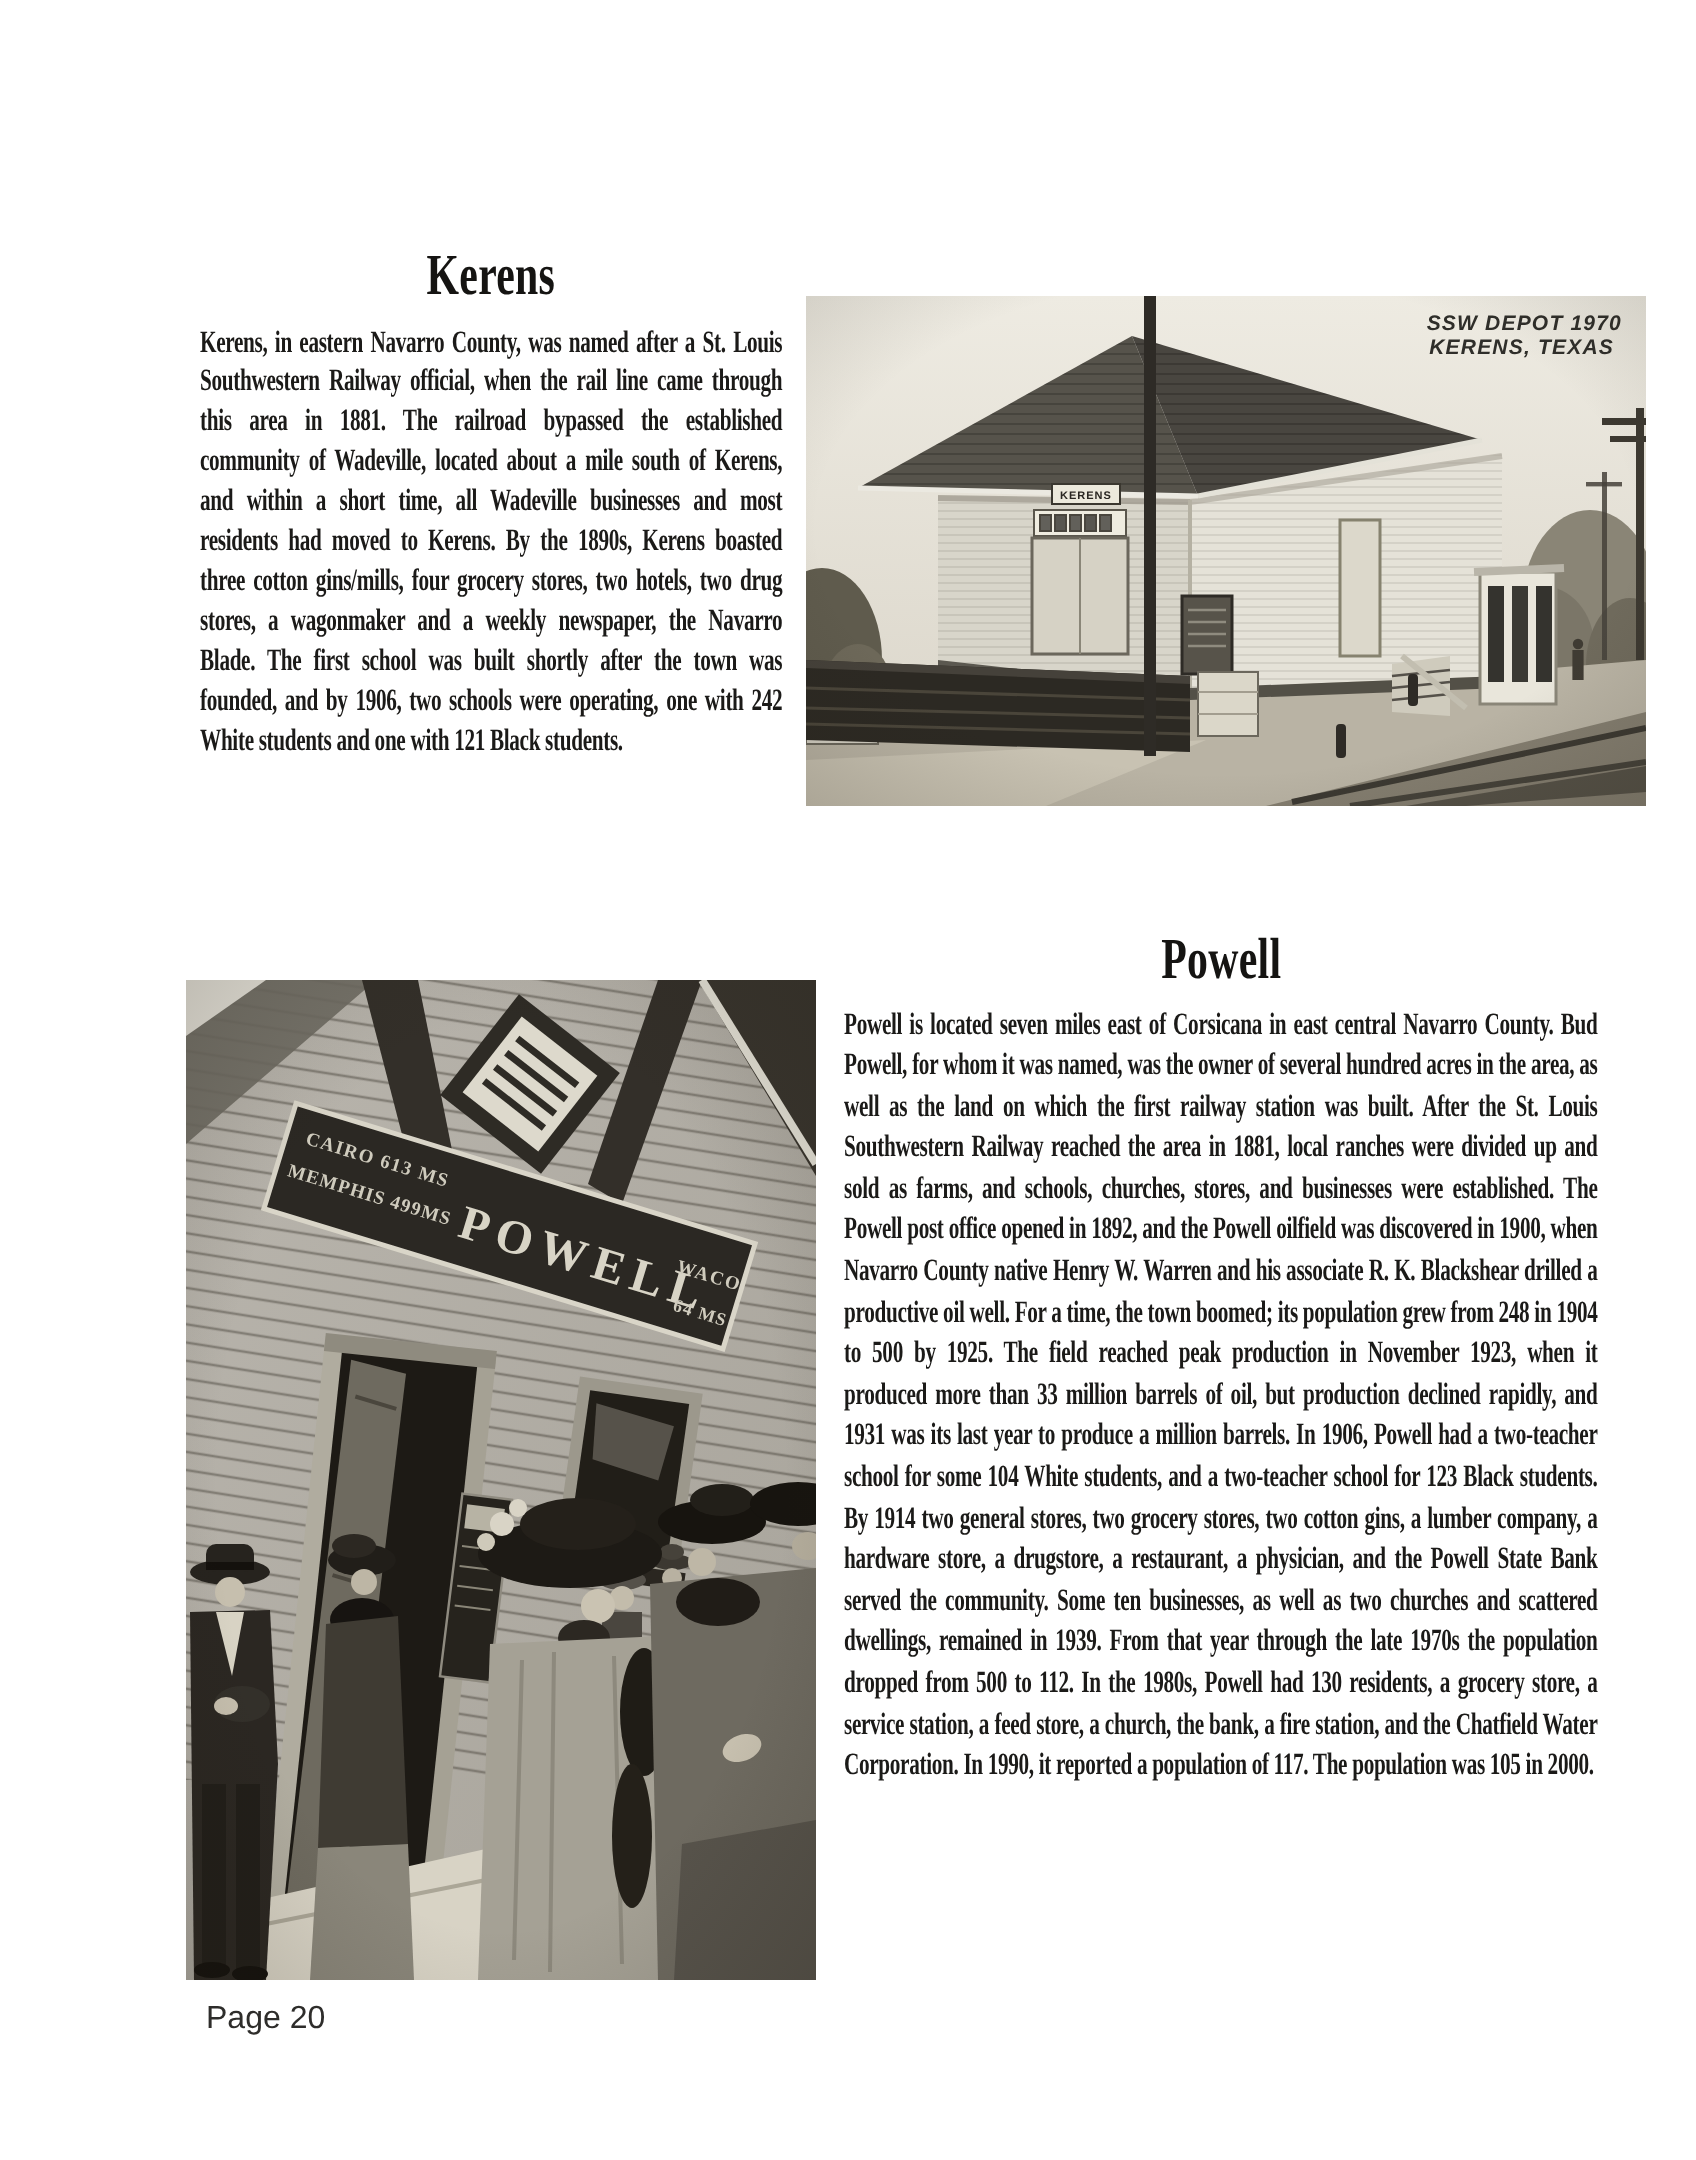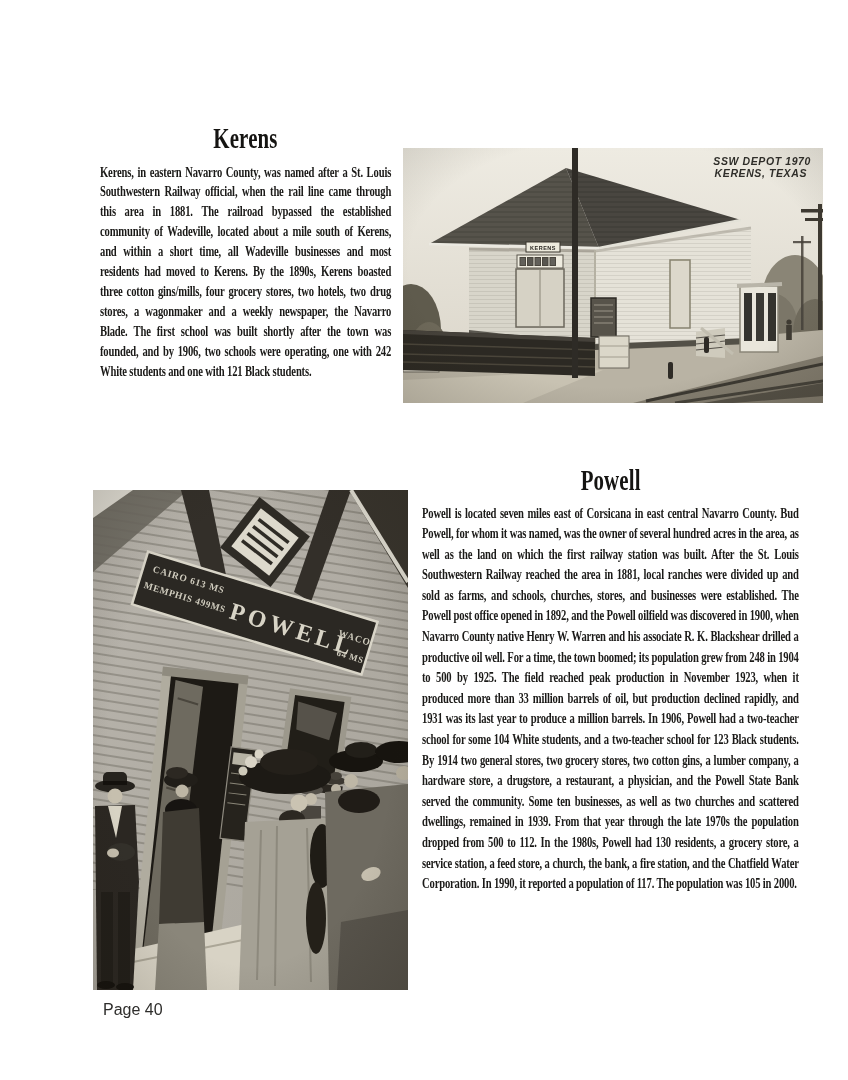--- a/index.html
+++ b/index.html
@@ -323,14 +323,14 @@
         <ellipse cx="306" cy="262" rx="24" ry="11" fill="#17140f"></ellipse>
         <ellipse cx="311" cy="283" r="7" rx="8" ry="7" fill="#b3ac9b"></ellipse>
         <ellipse cx="278" cy="384" rx="10" ry="6.5" fill="#c6bfae" transform="rotate(-20 278 384)"></ellipse>
         <polygon points="248,432 315,420 315,500 244,500" fill="#57534b"></polygon>
       </g>
 
       <rect x="0" y="0" width="315" height="500" fill="url(#pvig)"></rect>
     </svg>
   </div>
 
-  <div id="page-number">Page 40</div>
+  <div id="page-number">Page 20</div>
 </div>
 
 </body></html>

